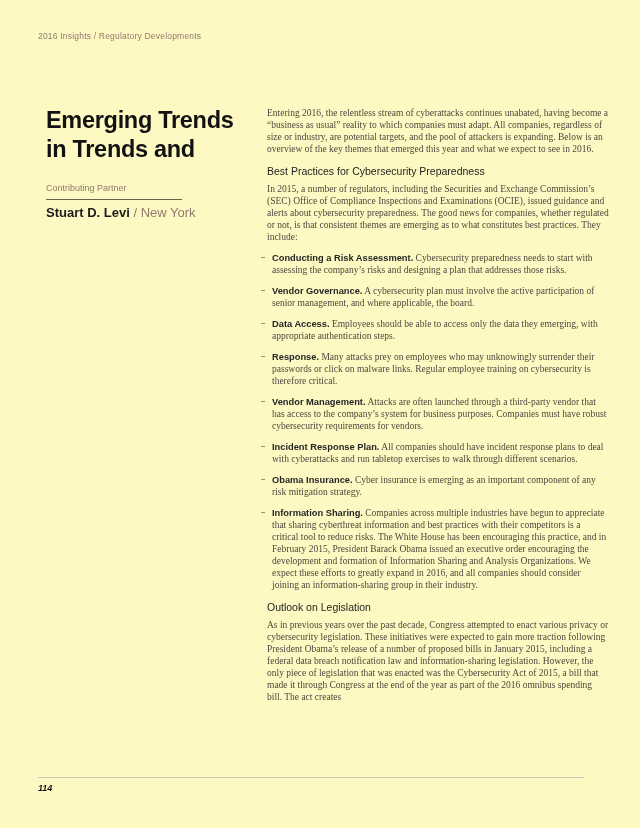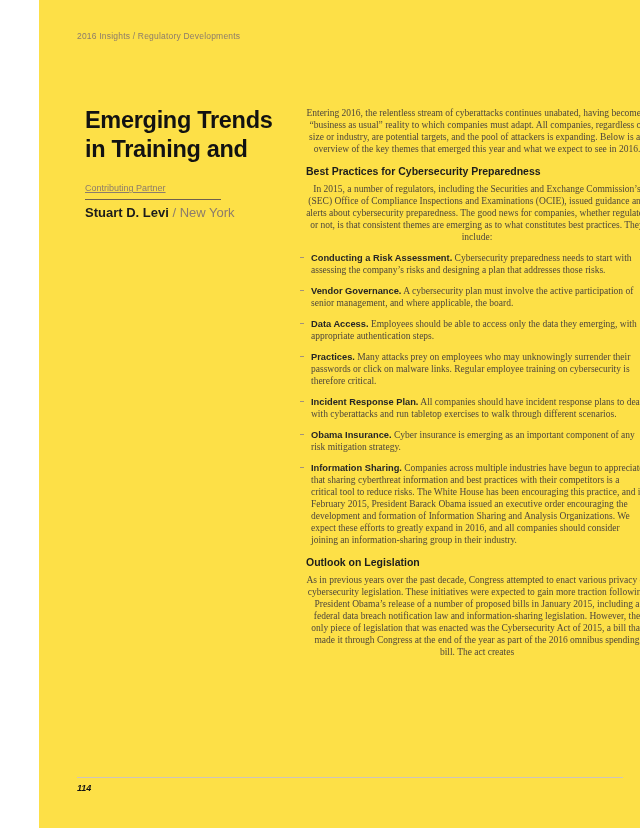--- a/index.html
+++ b/index.html
@@ -5,66 +5,64 @@
   html, body { margin: 0; padding: 0; }
   body {
     width: 640px; height: 828px;
     background: #ffffff;
     font-family: "Liberation Sans", sans-serif;
     position: relative;
     overflow: hidden;
   }
   .page {
     position: absolute; inset: 0;
-    background: #fde047;
-    margin-left: 39px;
+    background: #fef9c3;
   }
   .eyebrow {
     position: absolute; left: 38px; top: 31px;
     font-size: 8.5px; line-height: 10px;
     letter-spacing: 0.2px;
     color: #8c7c6b;
   }
   
   .left-col { position: absolute; left: 46px; top: 106px; width: 216px; }
   .title {
     margin: 0;
     font-size: 23.5px; line-height: 29px;
     font-weight: bold; color: #121212;
     letter-spacing: -0.3px;
   }
   .title span { display: block; }
   .contrib-role {
     margin-top: 19px;
     font-size: 9px; line-height: 11px;
     color: #8c7c6b;
-    text-decoration: underline;
   }
   .contrib-rule {
     width: 136px; height: 0;
     border-top: 1.5px solid #6f604e;
     margin: 5px 0 7px 0;
   }
   .contrib-name {
     font-size: 13px; line-height: 11px;
     color: #8c7c6b;
   }
   .contrib-name b { color: #1c1c1c; }
   
   .right-col {
     position: absolute; left: 267px; top: 107px; width: 342px;
     font-family: "Liberation Serif", serif;
     font-size: 9.5px; line-height: 12px;
     color: #4e463c;
   }
-  .right-col p { margin: 0; text-align: center; }
+  .right-col p { margin: 0; }
   .right-col h2 {
     font-family: "Liberation Sans", sans-serif;
     font-size: 10.5px; line-height: 13px;
-    font-weight: bold; color: #1d1d1d;
+    font-weight: normal; color: #1d1d1d;
     margin: 10px 0 5px 0;
   }
   .right-col ul {
     list-style: none;
     margin: 9px 0 0 0; padding: 0;
   }
   .right-col li {
     position: relative;
     padding-left: 5px;
     margin-bottom: 9px;
@@ -93,21 +91,21 @@
 </head>
 <body>
 
 <div class="page">
 
   <div class="eyebrow">2016 Insights / Regulatory Developments</div>
 
   <aside class="left-col">
     <h1 class="title">
       <span>Emerging Trends</span>
-      <span>in Training and</span>
+      <span>in Trends and</span>
     </h1>
     <div class="contrib-role">Contributing Partner</div>
     <div class="contrib-rule"></div>
     <div class="contrib-name">
       <b>Stuart D. Levi</b>
       <span>/ New York</span>
     </div>
   </aside>
 
   <main class="right-col">
@@ -129,22 +127,27 @@
         <span class="bullet-head">Vendor Governance.</span>
         <span>A cybersecurity plan must involve the active participation of senior management, and where applicable, the board.</span>
       </li>
       <li>
         <span class="bullet-marker"></span>
         <span class="bullet-head">Data Access.</span>
         <span>Employees should be able to access only the data they emerging, with appropriate authentication steps.</span>
       </li>
       <li>
         <span class="bullet-marker"></span>
-        <span class="bullet-head">Practices.</span>
+        <span class="bullet-head">Response.</span>
         <span>Many attacks prey on employees who may unknowingly surrender their passwords or click on malware links. Regular employee training on cybersecurity is therefore critical.</span>
+      </li>
+      <li>
+        <span class="bullet-marker"></span>
+        <span class="bullet-head">Vendor Management.</span>
+        <span>Attacks are often launched through a third-party vendor that has access to the company’s system for business purposes. Companies must have robust cybersecurity requirements for vendors.</span>
       </li>
       <li>
         <span class="bullet-marker"></span>
         <span class="bullet-head">Incident Response Plan.</span>
         <span>All companies should have incident response plans to deal with cyberattacks and run tabletop exercises to walk through different scenarios.</span>
       </li>
       <li>
         <span class="bullet-marker"></span>
         <span class="bullet-head">Obama Insurance.</span>
         <span>Cyber insurance is emerging as an important component of any risk mitigation strategy.</span>

